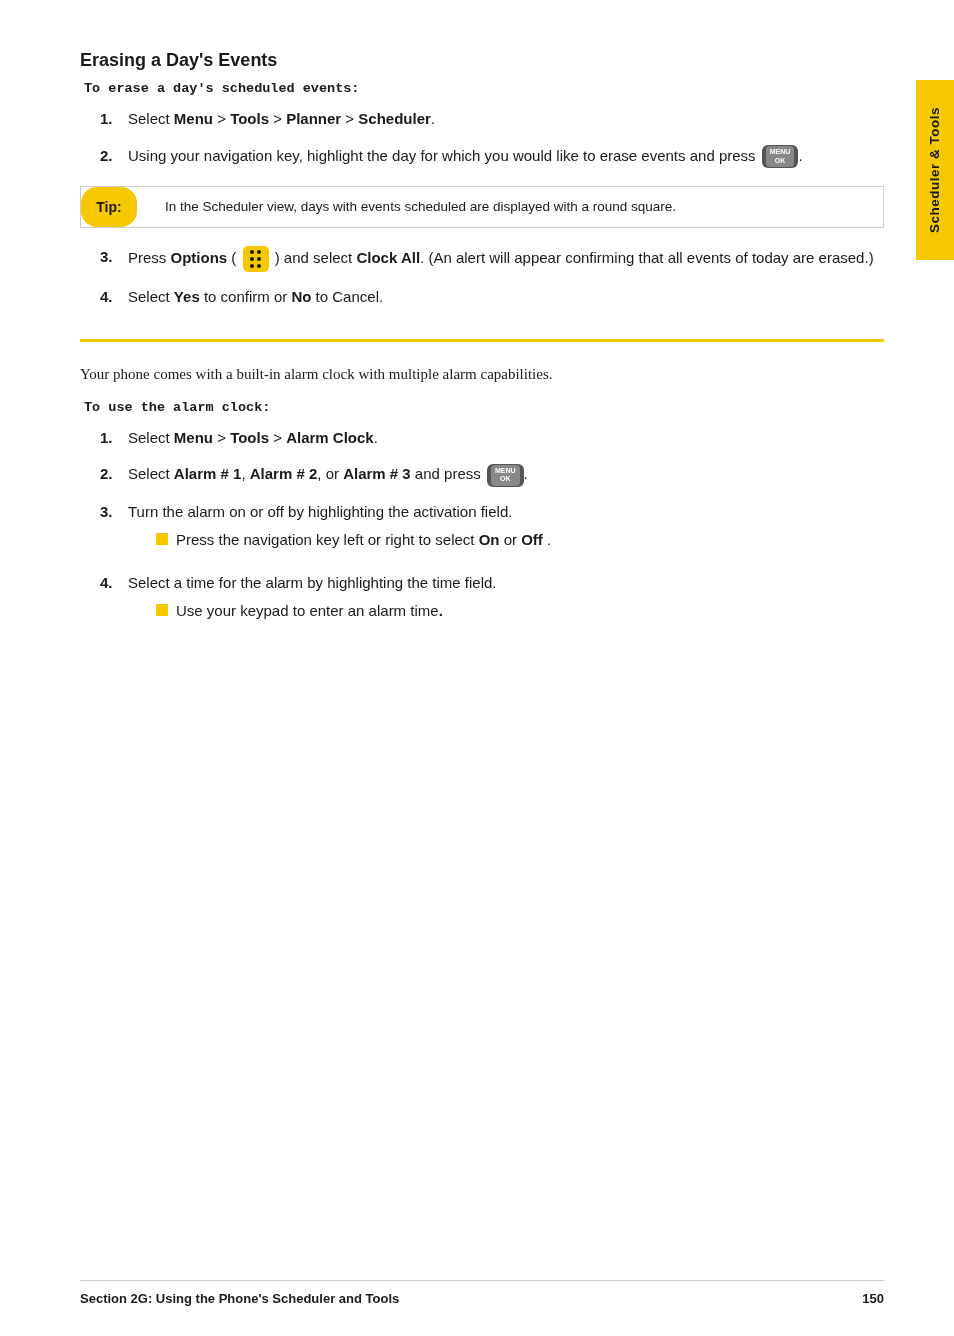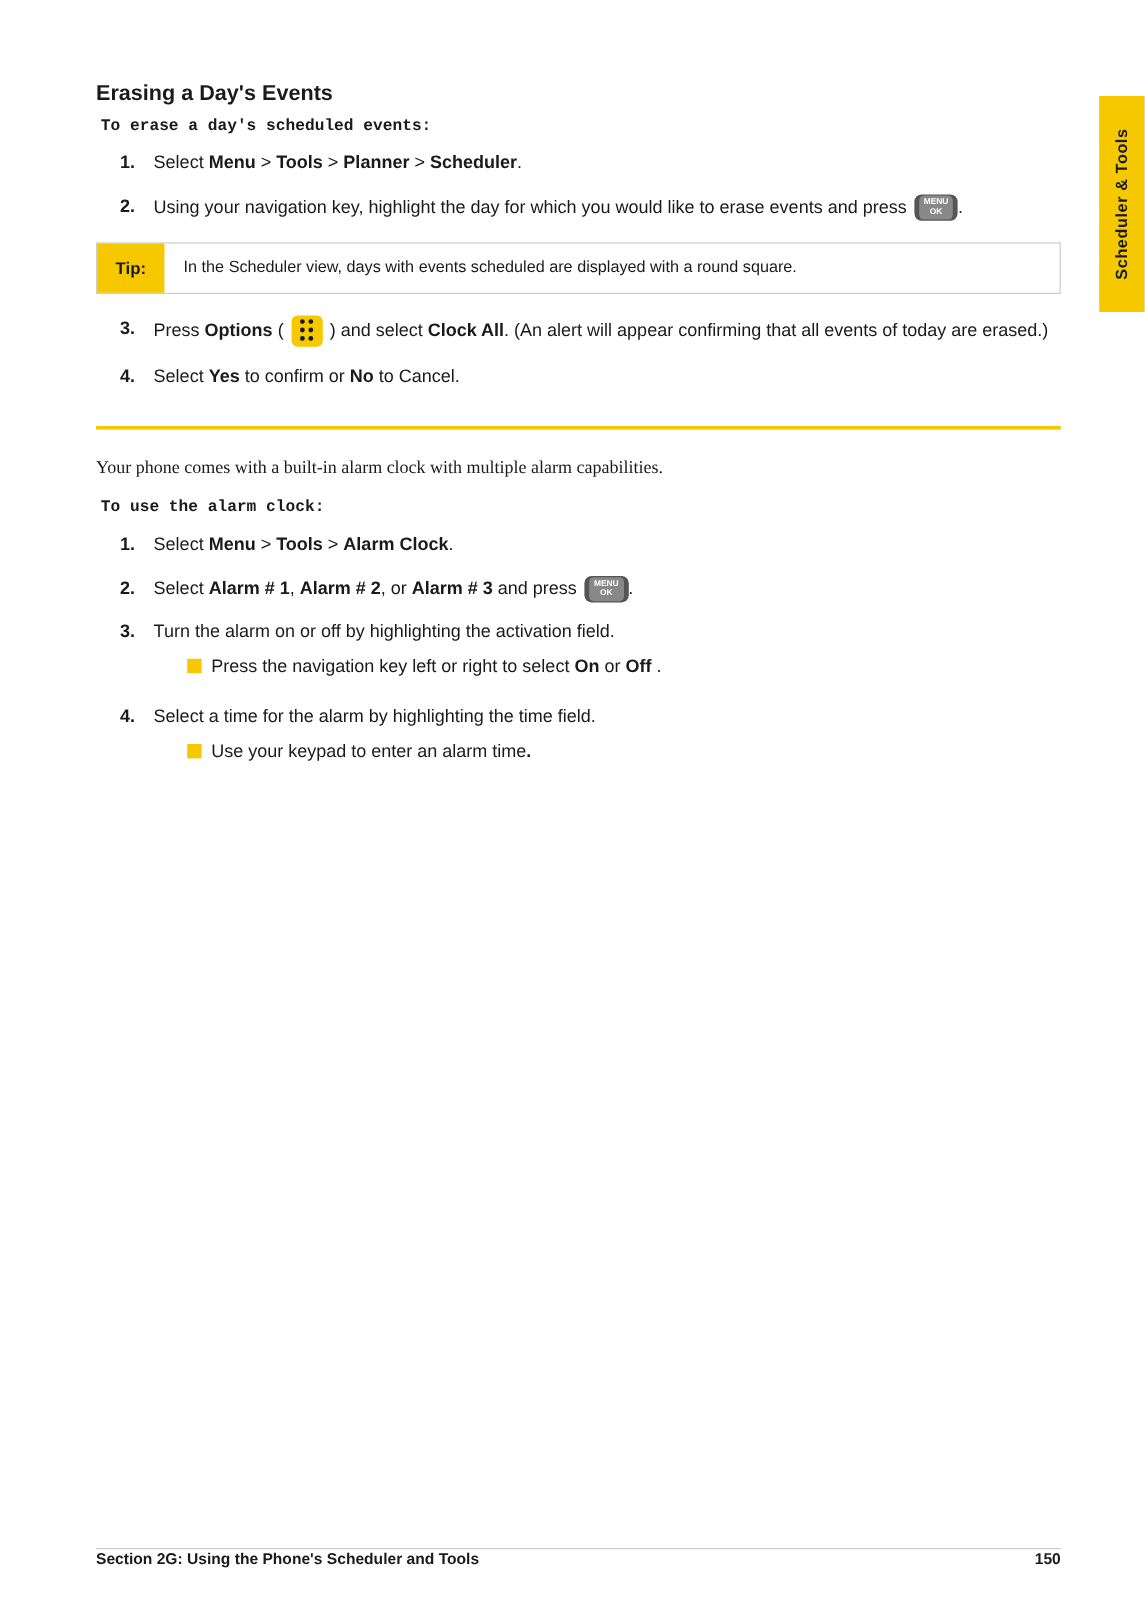--- a/index.html
+++ b/index.html
@@ -40,21 +40,21 @@
       transform: rotate(180deg);
       font-size: 13.5px;
       font-weight: bold;
       color: #1a1a1a;
       letter-spacing: 0.5px;
       line-height: 1.3;
     }
 
     
     .content {
-      margin: 17px 70px 0 80px;
+      margin: 0 70px 0 80px;
       padding-top: 50px;
     }
 
     
     .section-title {
       font-size: 18px;
       font-weight: bold;
       color: #1a1a1a;
       margin-bottom: 10px;
     }
@@ -106,24 +106,25 @@
 
     .tip-label {
       background: #f5c800;
       font-weight: bold;
       font-size: 14px;
       padding: 10px 14px;
       display: flex;
       align-items: center;
       min-width: 56px;
       justify-content: center;
+      border-radius: 16px;
     }
 
     .tip-content {
-      padding: 10px 16px;
+      padding: 10px 28px;
       font-size: 13.5px;
       line-height: 1.5;
       color: #1a1a1a;
     }
 
     
     .menu-ok-btn {
       display: inline-flex;
       align-items: center;
       justify-content: center;
@@ -224,20 +225,21 @@
     
     .footer {
       position: absolute;
       bottom: 30px;
       left: 80px;
       right: 70px;
       display: flex;
       justify-content: space-between;
       align-items: center;
       border-top: 1px solid #cccccc;
+      padding-top: 10px;
     }
 
     .footer-text {
       font-size: 13px;
       font-weight: bold;
       color: #1a1a1a;
     }
 
     .footer-page {
       font-size: 13px;

